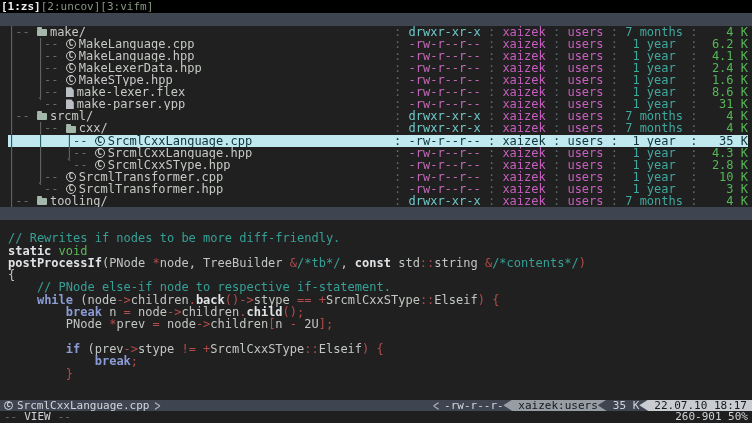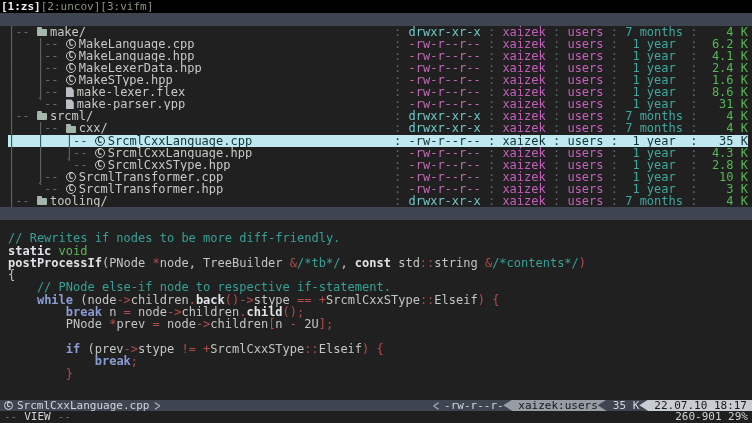--- a/index.html
+++ b/index.html
@@ -140,16 +140,16 @@
           <span class="seg seg-dark" style="z-index: 3;">35 K</span>
           <span class="seg seg-light" style="z-index: 4;">22.07.10 18:17</span>
         </span>
     </div>
   </div>
 
   <div class="mode-line">
     <span class="ml-dash">--</span>
     <span class="ml-label">VIEW</span>
     <span class="ml-dash">--</span>
-    <span class="ml-right">260-901 29%</span>
+    <span class="ml-right">260-901 50%</span>
   </div>
 
 </div>
 
 </body></html>

